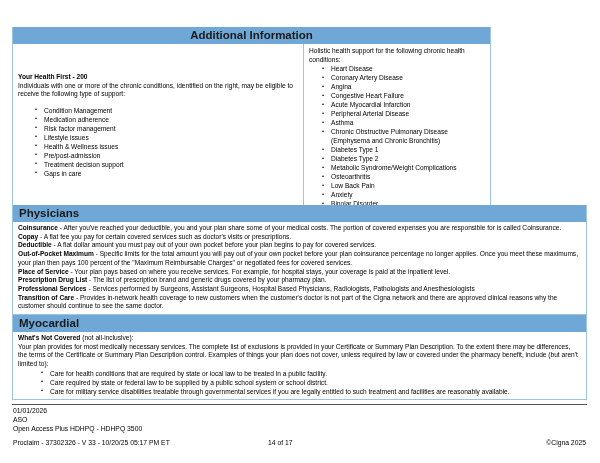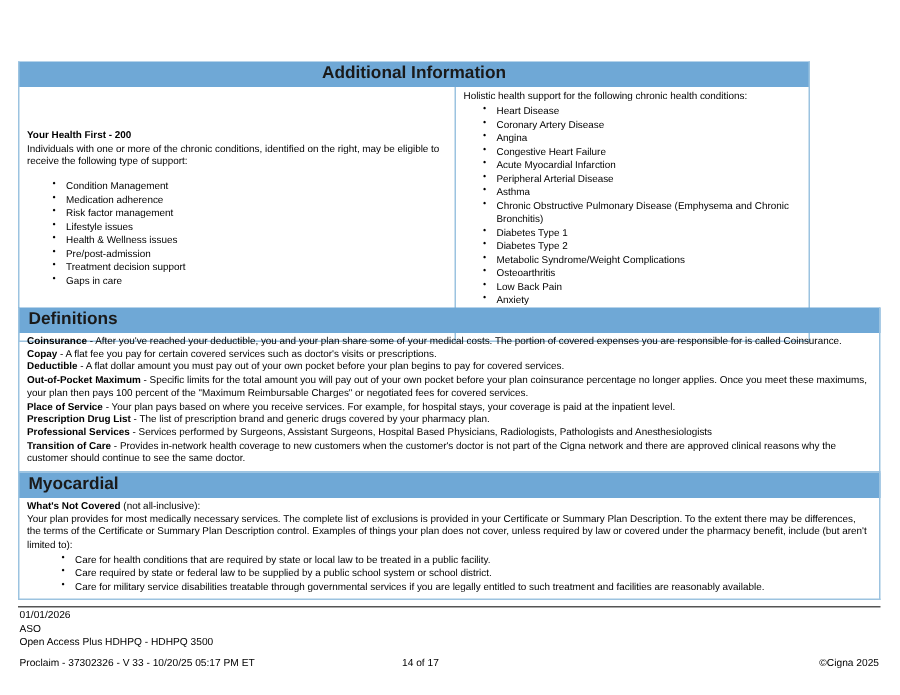--- a/index.html
+++ b/index.html
@@ -34,22 +34,22 @@
     border-left: 1px solid #9cc3e0;
     border-right: 1px solid #9cc3e0;
   }
   .banner.center { text-align: center; }
   .banner.left   { text-align: left; }
 
   
   .addl-wrap {
     position: absolute;
     left: 12px;
-    top: 41px;
-    width: 528px;
+    top: 27px;
+    width: 479px;
   }
   .addl-table {
     display: flex;
     border-left: 1px solid #9cc3e0;
     border-right: 1px solid #9cc3e0;
     border-bottom: 1px solid #9cc3e0;
     box-sizing: border-box;
   }
   .addl-col-left {
     width: 291px;
@@ -184,21 +184,21 @@
           <li>Anxiety</li>
           <li>Bipolar Disorder</li>
           <li>Depression</li>
         </ul>
       </div>
 
     </div>
   </div>
 
   <div class="sec-wrap" style="top:205px;">
-    <div class="banner left">Definitions</div>
+    <div class="banner left">Physicians</div>
     <div class="body-box">
       <p class="def-line"><span class="term">Coinsurance</span><span> - After you've reached your deductible, you and your plan share some of your medical costs. The portion of covered expenses you are responsible for is called Coinsurance.</span></p>
       <p class="def-line"><span class="term">Copay</span><span> - A flat fee you pay for certain covered services such as doctor's visits or prescriptions.</span></p>
       <p class="def-line"><span class="term">Deductible</span><span> - A flat dollar amount you must pay out of your own pocket before your plan begins to pay for covered services.</span></p>
       <p class="def-line"><span class="term">Out-of-Pocket Maximum</span><span> - Specific limits for the total amount you will pay out of your own pocket before your plan coinsurance percentage no longer applies. Once you meet these maximums, your plan then pays 100 percent of the "Maximum Reimbursable Charges" or negotiated fees for covered services.</span></p>
       <p class="def-line"><span class="term">Place of Service</span><span> - Your plan pays based on where you receive services. For example, for hospital stays, your coverage is paid at the inpatient level.</span></p>
       <p class="def-line"><span class="term">Prescription Drug List</span><span> - The list of prescription brand and generic drugs covered by your pharmacy plan.</span></p>
       <p class="def-line"><span class="term">Professional Services</span><span> - Services performed by Surgeons, Assistant Surgeons, Hospital Based Physicians, Radiologists, Pathologists and Anesthesiologists</span></p>
       <p class="def-line"><span class="term">Transition of Care</span><span> - Provides in-network health coverage to new customers when the customer's doctor is not part of the Cigna network and there are approved clinical reasons why the customer should continue to see the same doctor.</span></p>
     </div>

